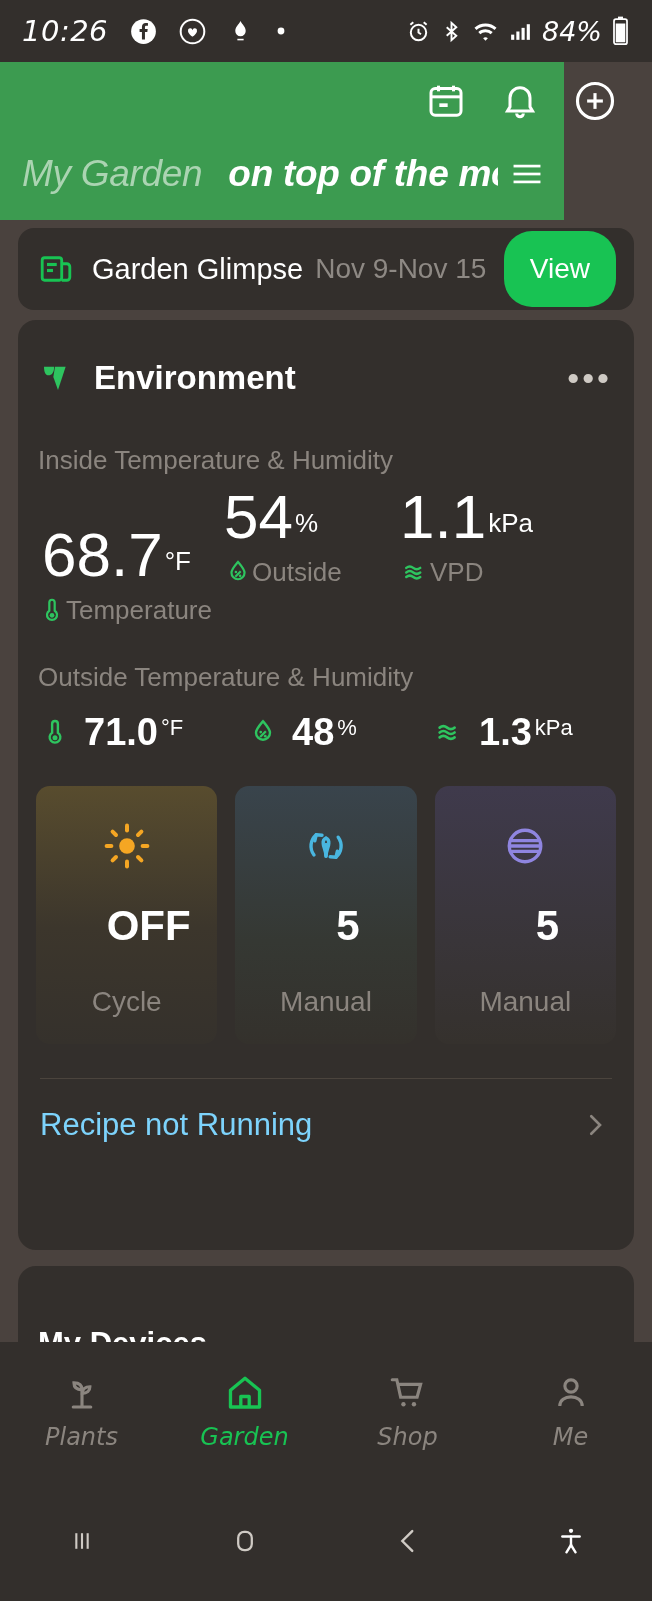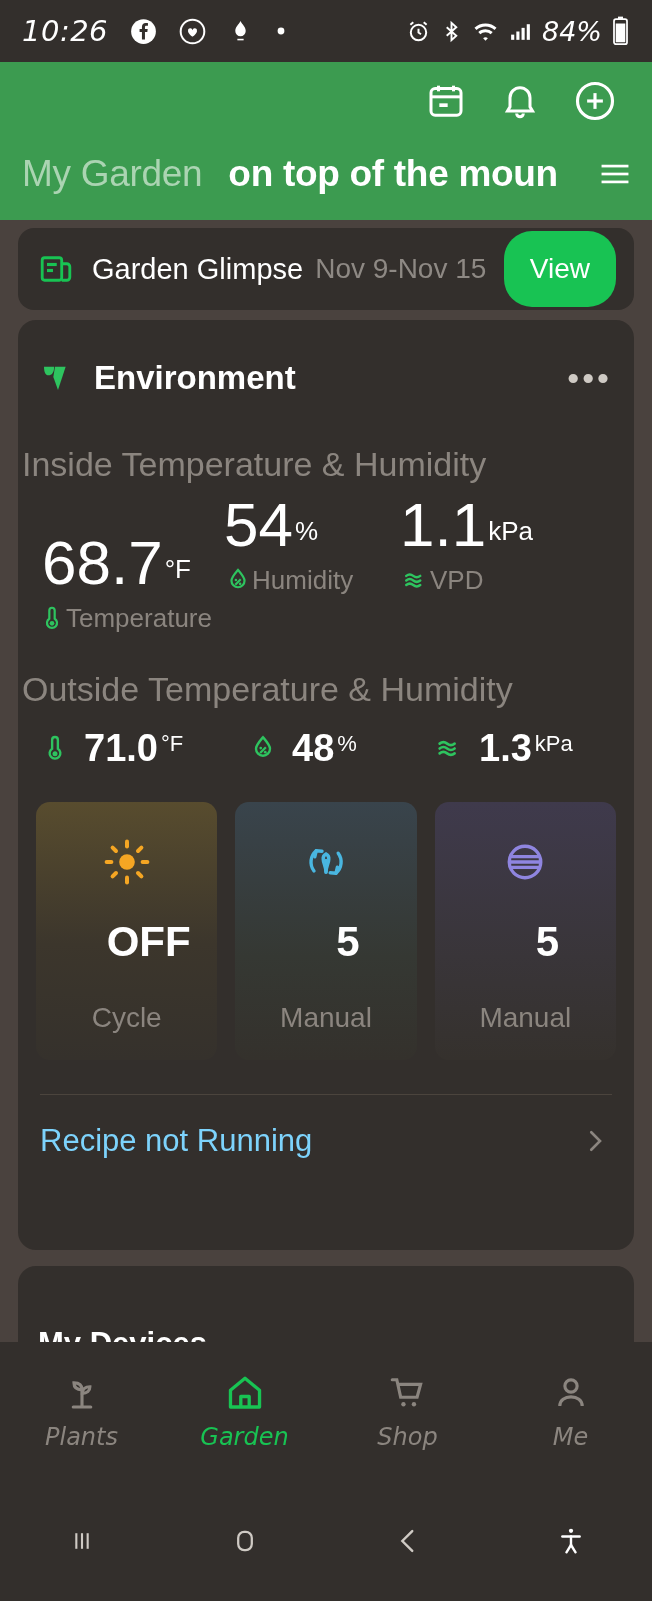--- a/index.html
+++ b/index.html
@@ -19,22 +19,23 @@
     padding: 0 22px;
   }
   .sb-left { display: flex; align-items: center; gap: 22px; }
   .sb-clock { font-size: 29px; font-style: italic; letter-spacing: .5px; font-family: "DejaVu Sans", sans-serif; }
   .sb-right { display: flex; align-items: center; gap: 9px; }
   .sb-batt-text { font-size: 27px; font-style: italic; font-family: "DejaVu Sans", sans-serif; }
   .ico { display: inline-flex; align-items: center; justify-content: center; }
 
   
   .header {
-    position: absolute; top: 0; left: 0; width: 652px; height: 220px;
+    position: absolute; top: 0; left: 0; width: 564px; height: 220px;
     background: #3c9b50;
+    font-style: italic;
   }
   .header-actions {
     position: absolute; top: 62px; left: 0; width: 652px; height: 78px;
     display: flex; align-items: center; justify-content: flex-end; gap: 34px;
     padding-right: 36px;
   }
   .titles {
     position: absolute; top: 143px; left: 22px; right: 18px; height: 62px;
     display: flex; align-items: center;
   }
@@ -66,21 +67,21 @@
 
   
   .env-card {
     position: absolute; top: 100px; left: 18px; width: 616px; height: 930px;
     background: #332f2c; border-radius: 18px; overflow: hidden;
   }
   .env-head { display: flex; align-items: center; padding: 38px 22px 0 20px; }
   .env-title { font-size: 33px; color: #ffffff; font-weight: bold; margin-left: 16px; }
   .env-dots { margin-left: auto; color: #cfcac4; font-size: 34px; letter-spacing: 3px; line-height: .6; }
 
-  .section-label { font-size: 34px; color: #8b857f; padding-left: 4px; }
+  .section-label { font-size: 26px; color: #8b857f; padding-left: 20px; }
   .inside-label { padding-top: 47px; }
 
   .readings { display: flex; align-items: flex-start; padding: 8px 0 0 20px; }
   .reading { position: relative; }
   .r-val { font-size: 62px; color: #ffffff; line-height: 1.08; display: inline-block; }
   .r-unit { font-size: 26px; color: #ffffff; vertical-align: super; margin-left: 2px; }
   .r-legend { display: flex; align-items: center; margin-top: 6px; }
   .r-legend-txt { font-size: 26px; color: #8b857f; line-height: 1.18; }
   .rd-temp { width: 186px; }
   .rd-temp .r-legend-txt { width: 118px; }
@@ -304,21 +305,21 @@
           </div>
           <div class="r-legend">
             <span class="ico">
               <svg width="28" height="28" viewBox="0 0 24 24" fill="none" stroke="#2ec45f" stroke-width="1.9">
                 <path d="M12 3.4c3.4 4 5.6 6.4 5.6 9.2A5.6 5.6 0 1 1 6.4 12.6c0-2.8 2.2-5.2 5.6-9.2z"></path>
                 <circle cx="10.2" cy="12" r="1.1" fill="#2ec45f" stroke="none"></circle>
                 <circle cx="13.8" cy="15.3" r="1.1" fill="#2ec45f" stroke="none"></circle>
                 <line x1="14.3" y1="11.4" x2="9.7" y2="16"></line>
               </svg>
             </span>
-            <span class="r-legend-txt">Humidity</span>
+            <span class="r-legend-txt">Outside</span>
           </div>
         </div>
 
         <div class="reading rd-vpd">
           <div>
             <span class="r-val">1.1</span><span class="r-unit">kPa</span>
           </div>
           <div class="r-legend">
             <span class="ico">
               <svg width="30" height="28" viewBox="0 0 24 24" fill="none" stroke="#2ec45f" stroke-width="2.1" stroke-linecap="round">

